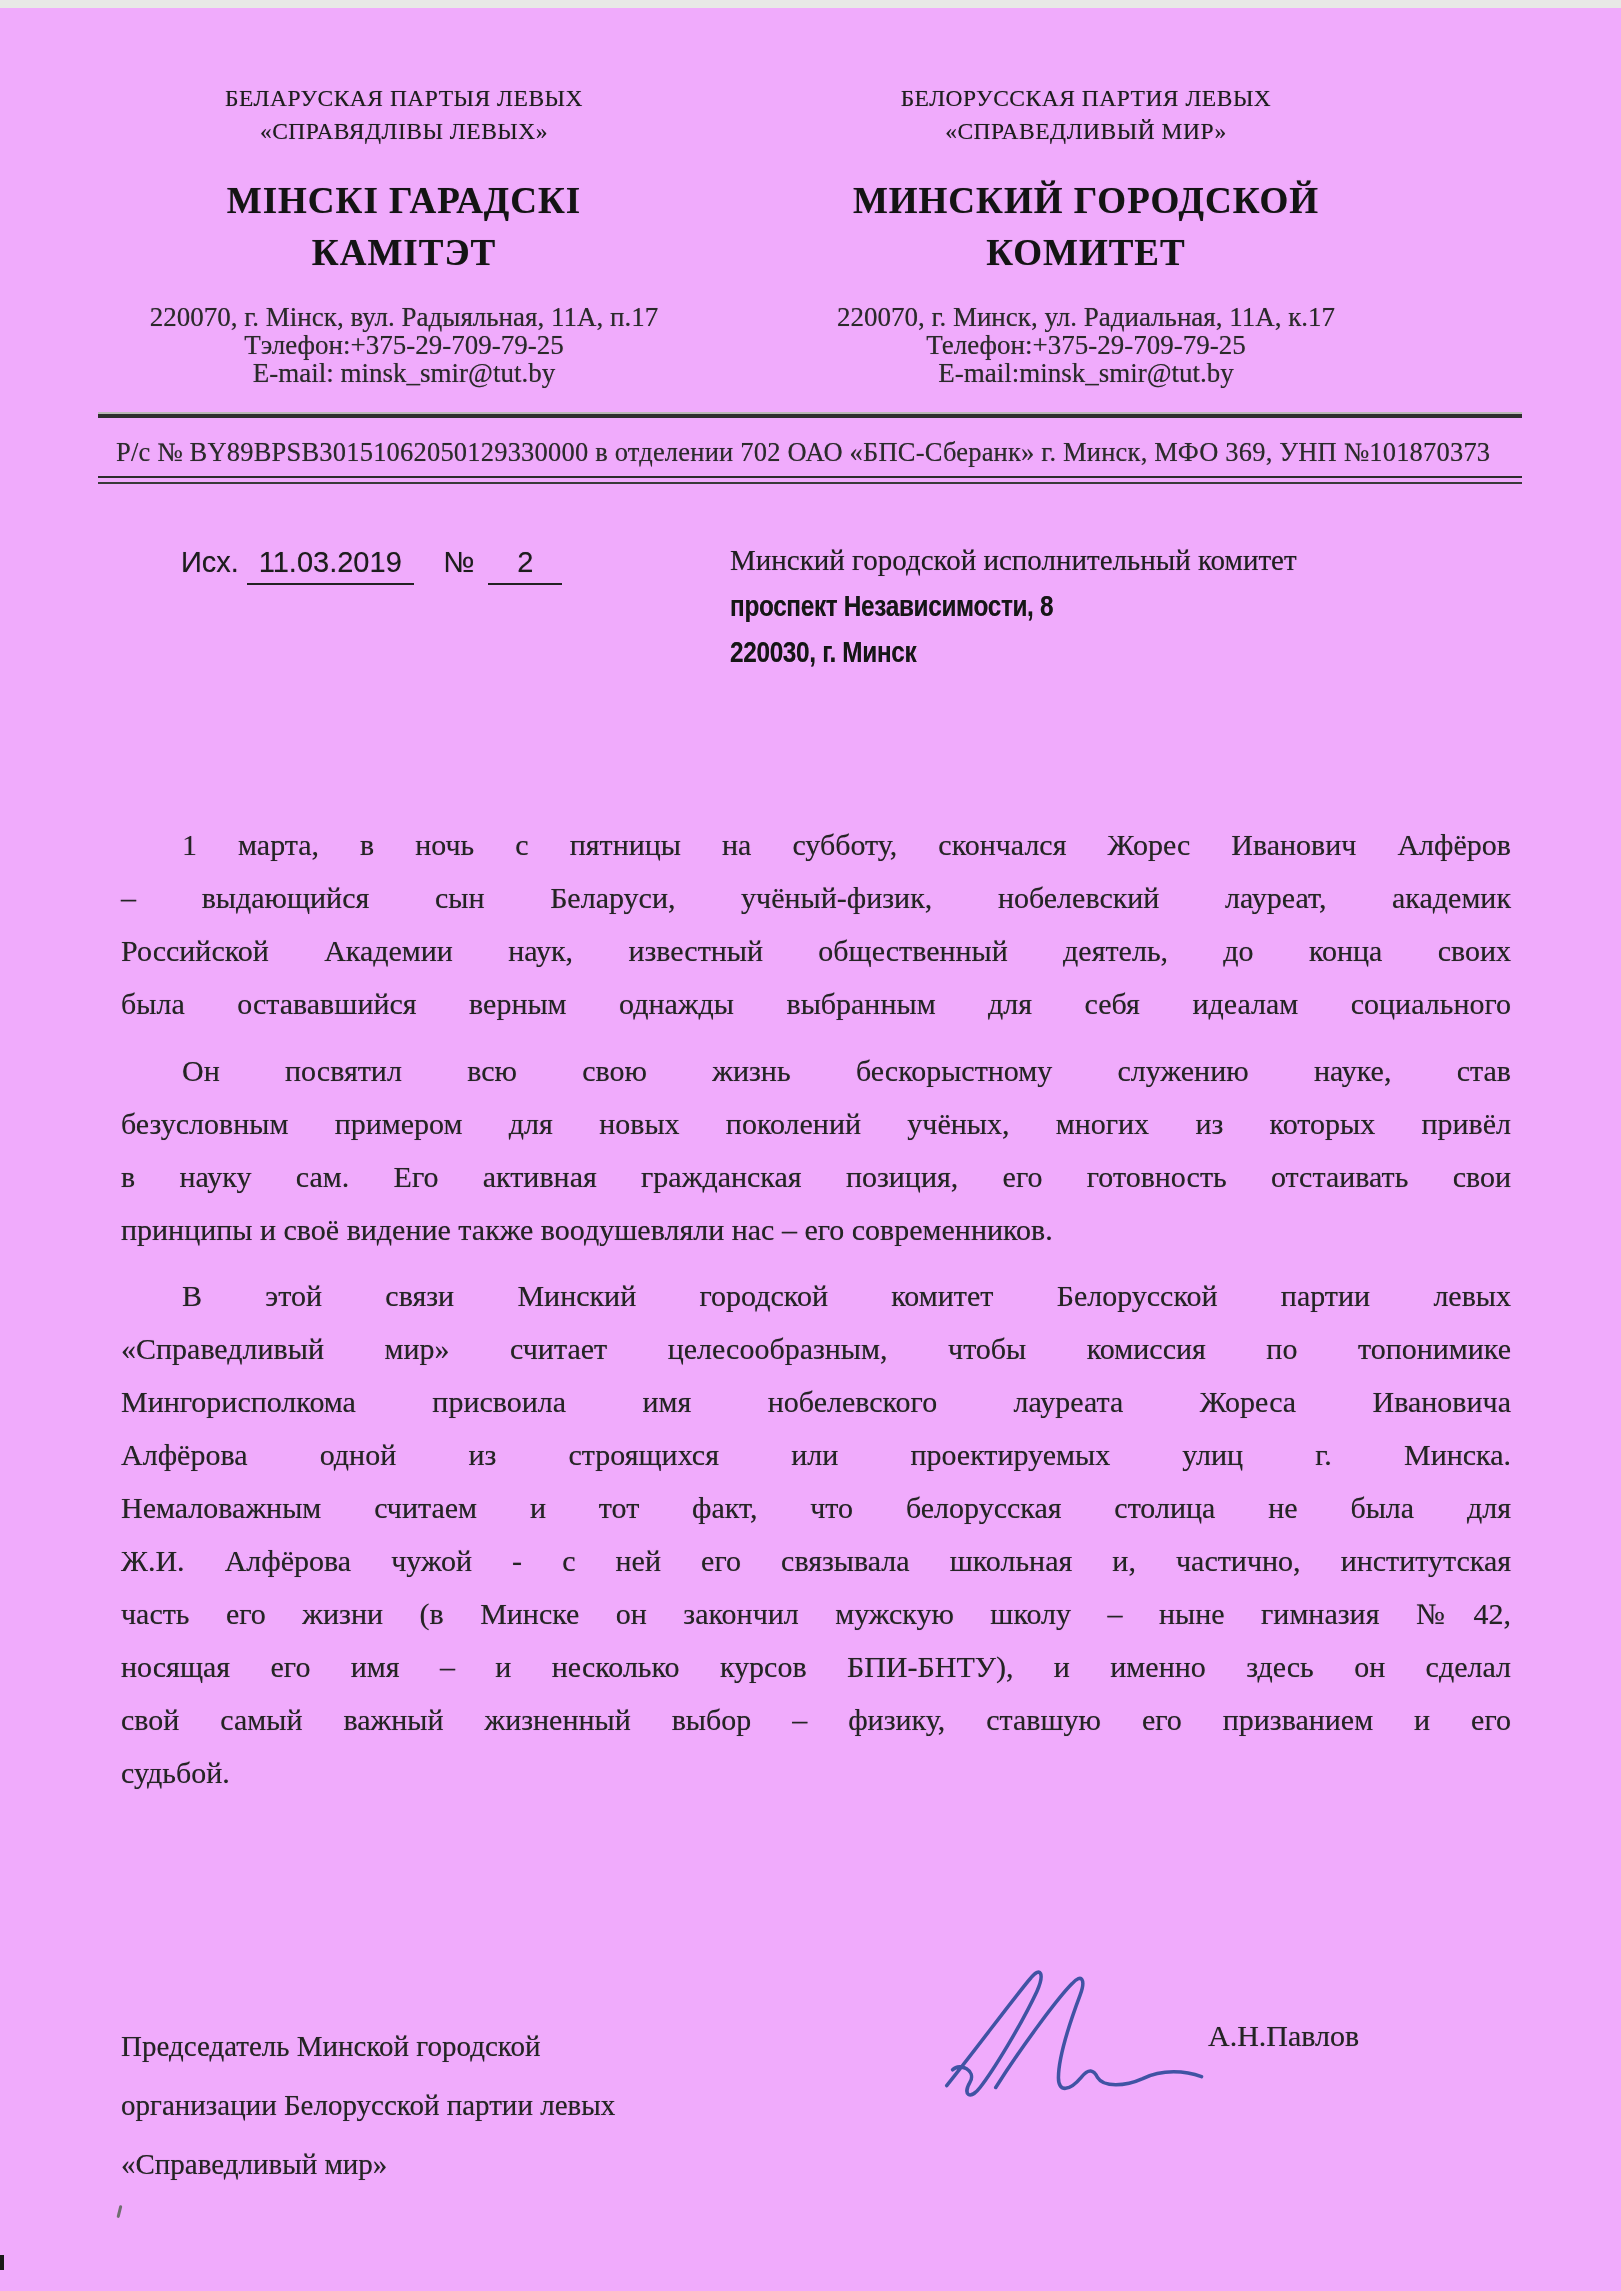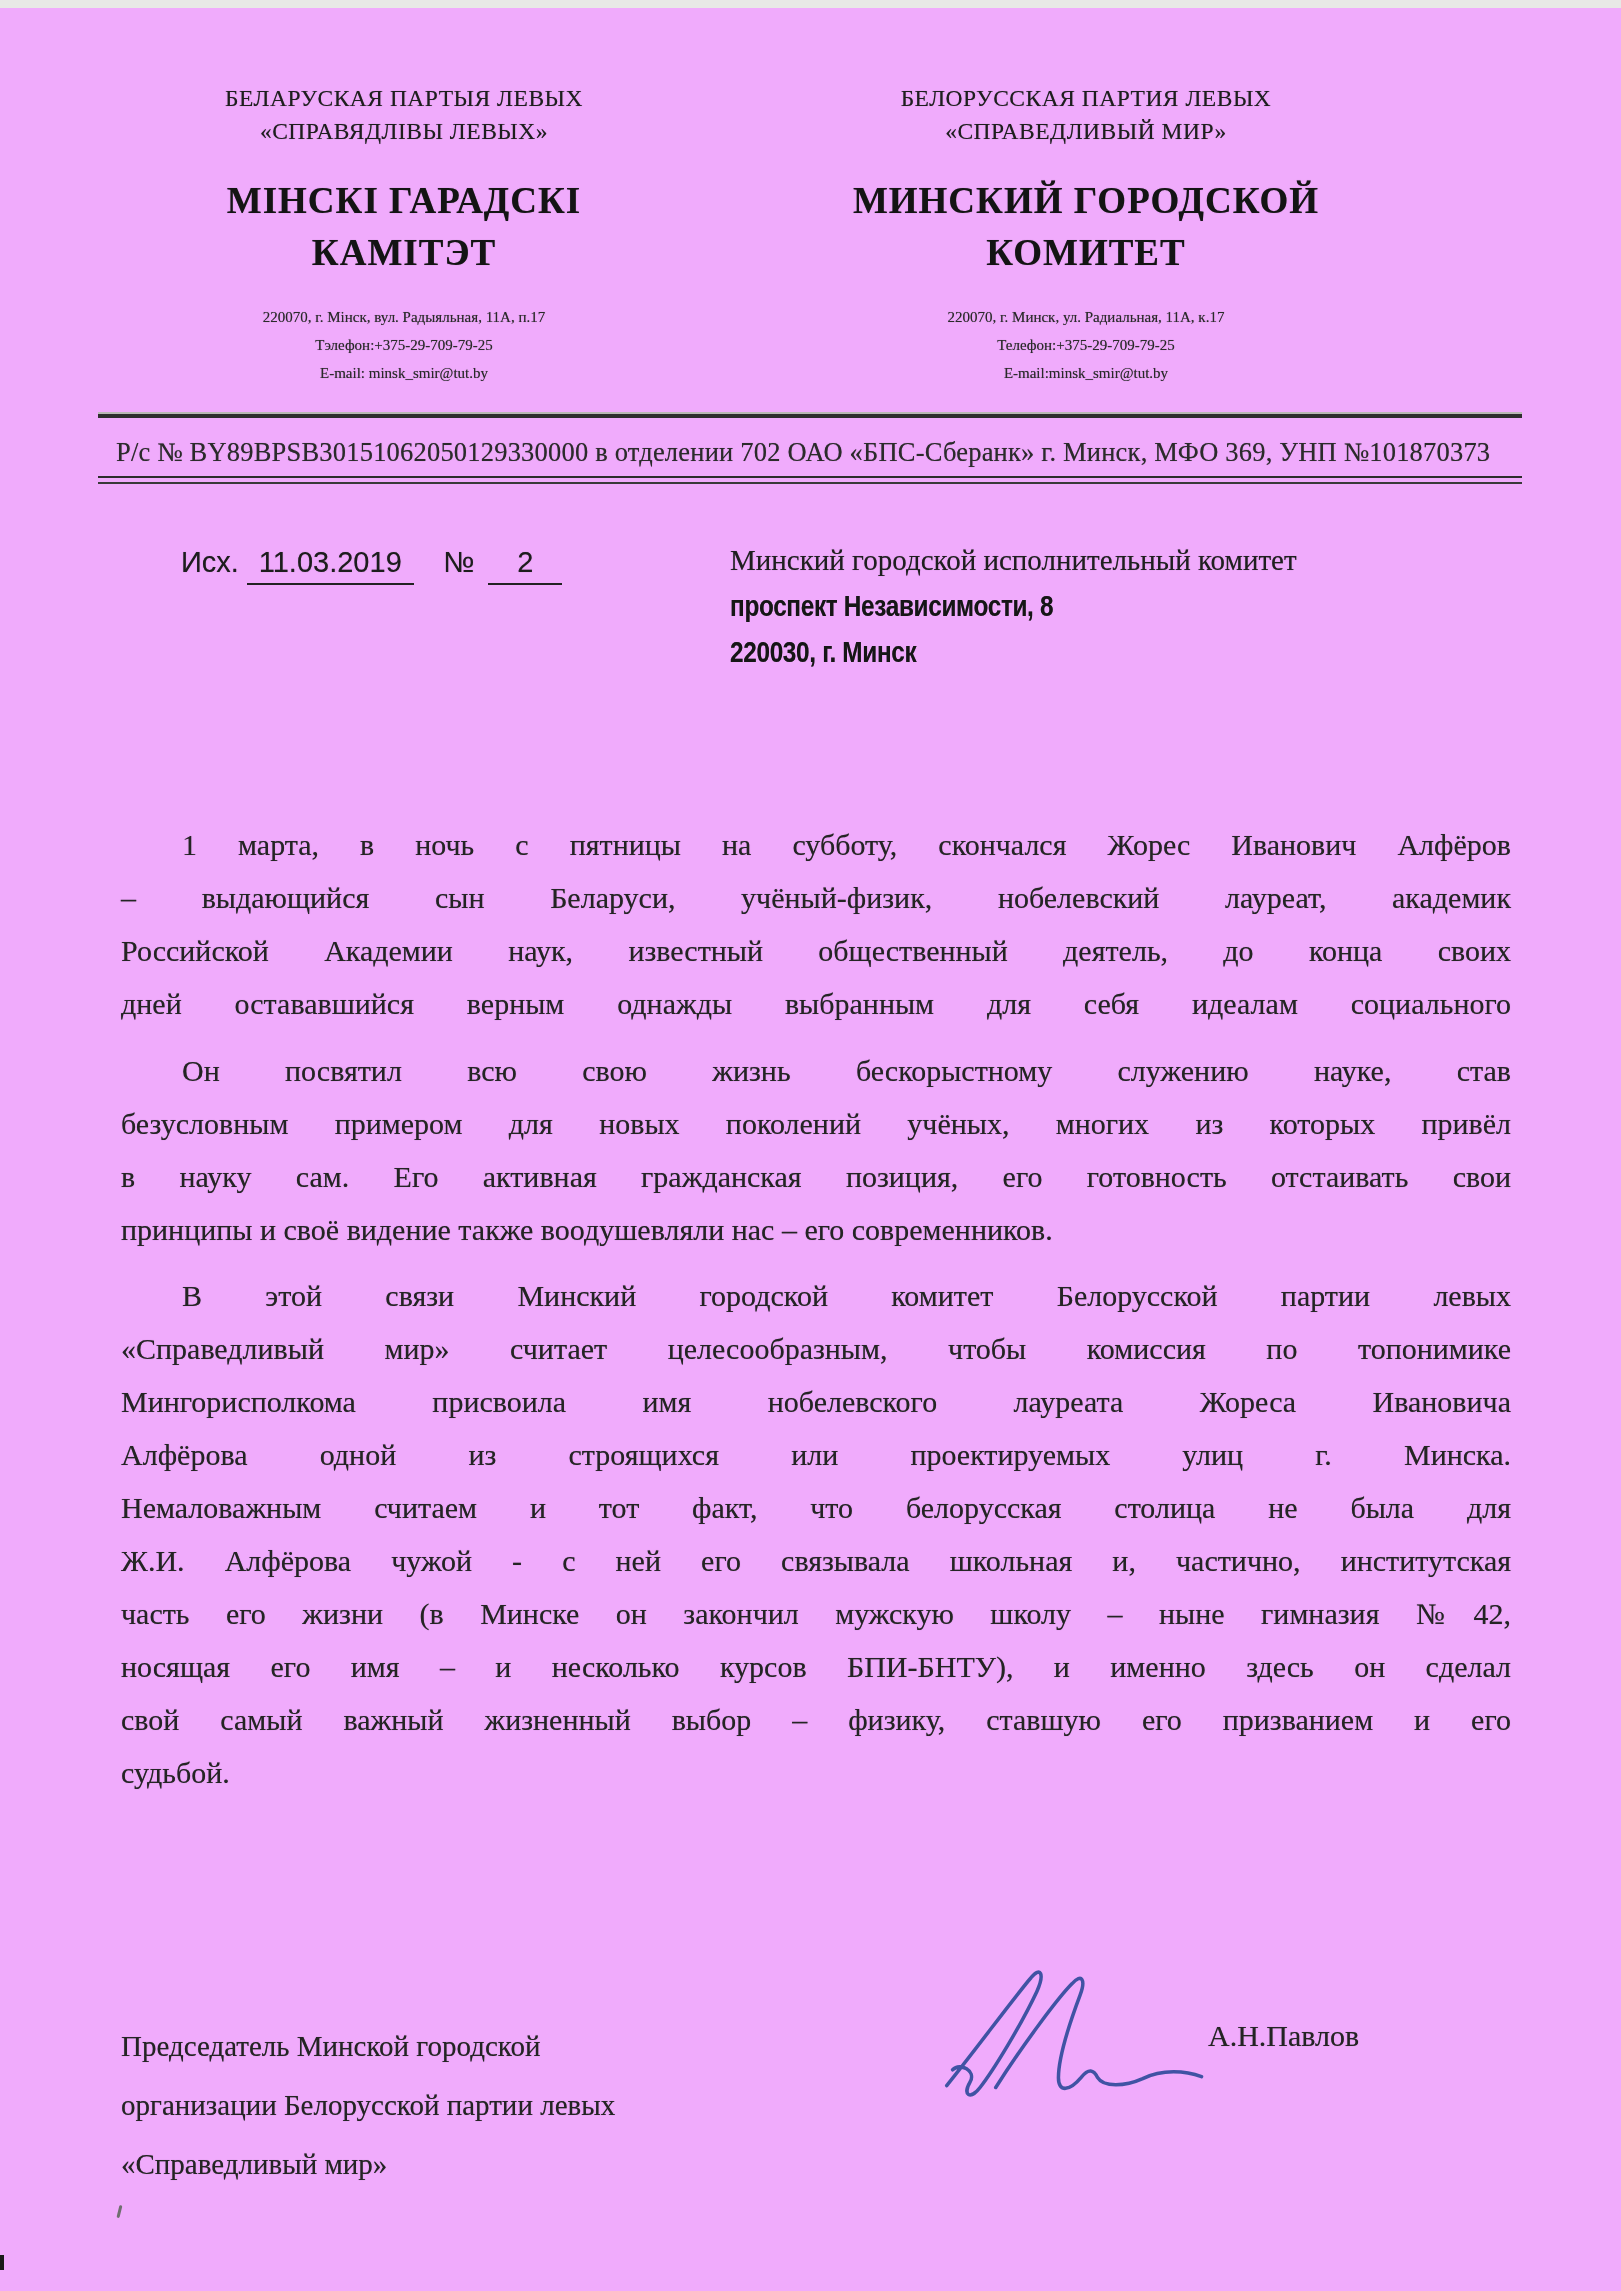--- a/index.html
+++ b/index.html
@@ -13,21 +13,21 @@
     overflow:hidden;
   }
   .soft { text-shadow:0 0 0.7px rgba(40,40,40,.55); }
 
   
   .lh-col { position:absolute; top:74px; width:686px; text-align:center; }
   .lh-left  { left:61px;  }
   .lh-right { left:743px; }
   .party-name { font-size:23.5px; line-height:33px; letter-spacing:0.5px; color:#1e1e1e; }
   .committee  { margin-top:27.4px; font-size:37px; line-height:52px; font-weight:bold; letter-spacing:1px; color:#141414; }
-  .lh-address { margin-top:23.5px; font-size:15px; line-height:28px; color:#2a2a2a; }
+  .lh-address { margin-top:23.5px; font-size:27px; line-height:28px; color:#2a2a2a; }
 
   
   .rule-top {
     position:absolute; left:98px; top:406px; width:1424px; height:3.9px;
     background:#2e2e2e; box-shadow:0 -2px 0 #b9b9b5;
   }
   .bank-line {
     position:absolute; left:116px; top:428px; width:1402px;
     font-size:26.5px; line-height:33px; color:#2b2b2b; letter-spacing:0.2px;
   }
@@ -129,21 +129,21 @@
     <div class="r1">Минский городской исполнительный комитет</div>
     <div><span class="cond">проспект Независимости, 8</span></div>
     <div><span class="cond">220030, г. Минск</span></div>
   </div>
 
   <div class="body-text">
     <div class="para">
       <div class="bl first">1 марта, в ночь с пятницы на субботу, скончался Жорес Иванович Алфёров</div>
       <div class="bl">– выдающийся сын Беларуси, учёный-физик, нобелевский лауреат, академик</div>
       <div class="bl">Российской Академии наук, известный общественный деятель, до конца своих</div>
-      <div class="bl">дней остававшийся верным однажды выбранным для себя идеалам социального</div>
+      <div class="bl">была остававшийся верным однажды выбранным для себя идеалам социального</div>
     </div>
     <div class="para">
       <div class="bl first">Он посвятил всю свою жизнь бескорыстному служению науке, став</div>
       <div class="bl">безусловным примером для новых поколений учёных, многих из которых привёл</div>
       <div class="bl">в науку сам. Его активная гражданская позиция, его готовность отстаивать свои</div>
       <div class="bl last">принципы и своё видение также воодушевляли нас – его современников.</div>
     </div>
     <div class="para">
       <div class="bl first">В этой связи Минский городской комитет Белорусской партии левых</div>
       <div class="bl">«Справедливый мир» считает целесообразным, чтобы комиссия по топонимике</div>

